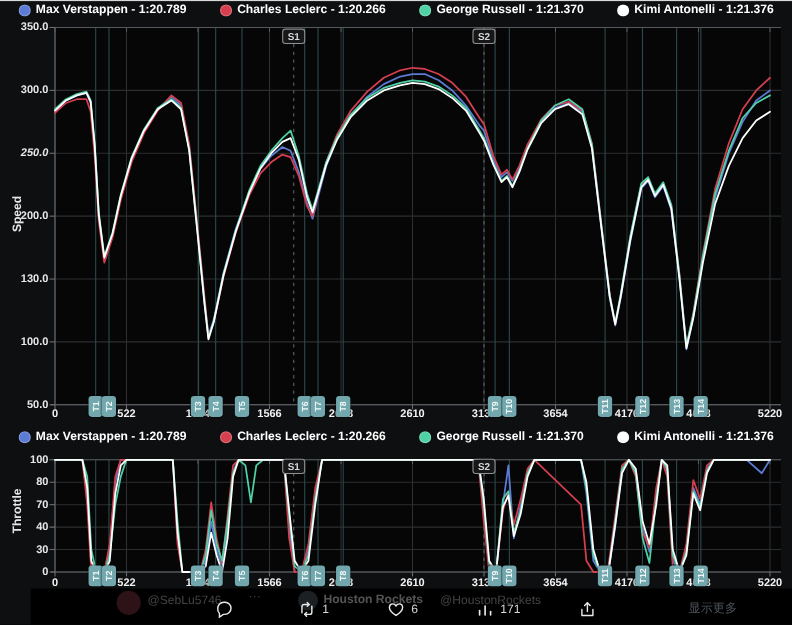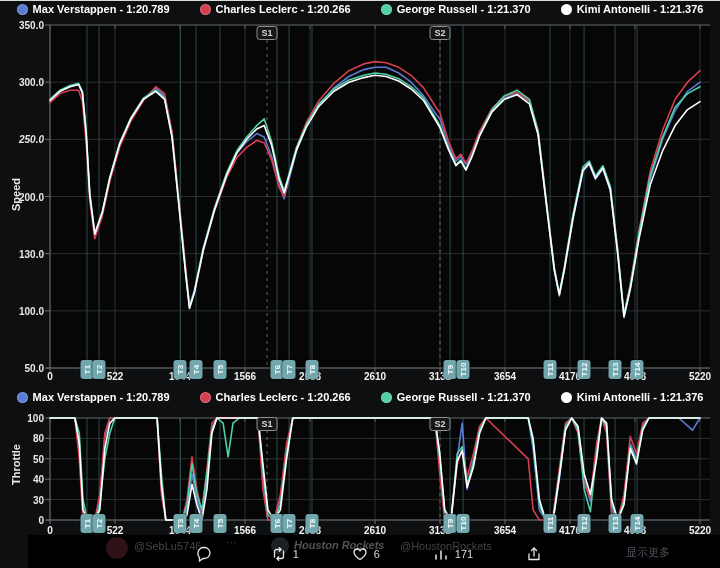--- a/index.html
+++ b/index.html
@@ -20,21 +20,21 @@
   .chip span{transform:rotate(-90deg);font-size:8px;font-weight:700;color:#f0f8f8;white-space:nowrap;}
   .sector{position:absolute;transform:translateX(-50%);background:#151718;border:1px solid #8f8f8f;
           border-radius:3px;color:#d8d8d8;font-size:9px;font-weight:700;padding:0 4px;line-height:12px;z-index:4;}
   .axis-title{position:absolute;color:#e8e8e8;font-size:11px;font-weight:700;
               writing-mode:vertical-rl;transform:rotate(180deg);z-index:4;}
   .actionbar{position:absolute;left:0;right:0;top:535px;height:33px;background:#000;z-index:6;margin-left:28px;}
   .actions{position:absolute;left:168px;top:11px;width:352px;display:flex;justify-content:space-between;
            align-items:center;}
   .action{display:flex;align-items:center;gap:6px;color:#d6d9db;font-size:11px;cursor:pointer;}
   .dim{position:absolute;color:#7a7a7a;opacity:.55;font-size:11px;white-space:nowrap;}
-  .dim.bold{font-weight:700;color:#9a9a9a;font-style:italic;}
+  .dim.bold{font-weight:700;color:#9a9a9a;}
   .avatar{position:absolute;border-radius:50%;opacity:.5;}
 </style>
 </head>
 <body>
 
 <div class="screen">
   <div class="topline"></div>
 
   <svg id="canvas" width="720" height="568">
       <rect x="50" y="25" width="660" height="343" fill="#060607"></rect>
@@ -277,21 +277,21 @@
       <div class="chip" style="left: 615.077px; top: 360px;">
         <span>T13</span>
       </div>
       <div class="chip" style="left: 637.117px; top: 360px;">
         <span>T14</span>
       </div>
       <div class="sector" style="left: 267.04px; top: 26px;">S1</div>
       <div class="sector" style="left: 440px; top: 26px;">S2</div>
       <div class="ylab" style="left: 2px; top: 418px;">100</div>
       <div class="ylab" style="left: 2px; top: 438.4px;">80</div>
-      <div class="ylab" style="left: 2px; top: 458.8px;">50</div>
+      <div class="ylab" style="left: 2px; top: 458.8px;">70</div>
       <div class="ylab" style="left: 2px; top: 479.2px;">40</div>
       <div class="ylab" style="left: 2px; top: 499.6px;">30</div>
       <div class="ylab" style="left: 2px; top: 520px;">0</div>
       <div class="xlab" style="left: 50px; top: 525px;">0</div>
       <div class="xlab" style="left: 115px; top: 525px;">522</div>
       <div class="xlab" style="left: 180px; top: 525px;">1044</div>
       <div class="xlab" style="left: 245px; top: 525px;">1566</div>
       <div class="xlab" style="left: 310px; top: 525px;">2088</div>
       <div class="xlab" style="left: 375px; top: 525px;">2610</div>
       <div class="xlab" style="left: 440px; top: 525px;">3132</div>

